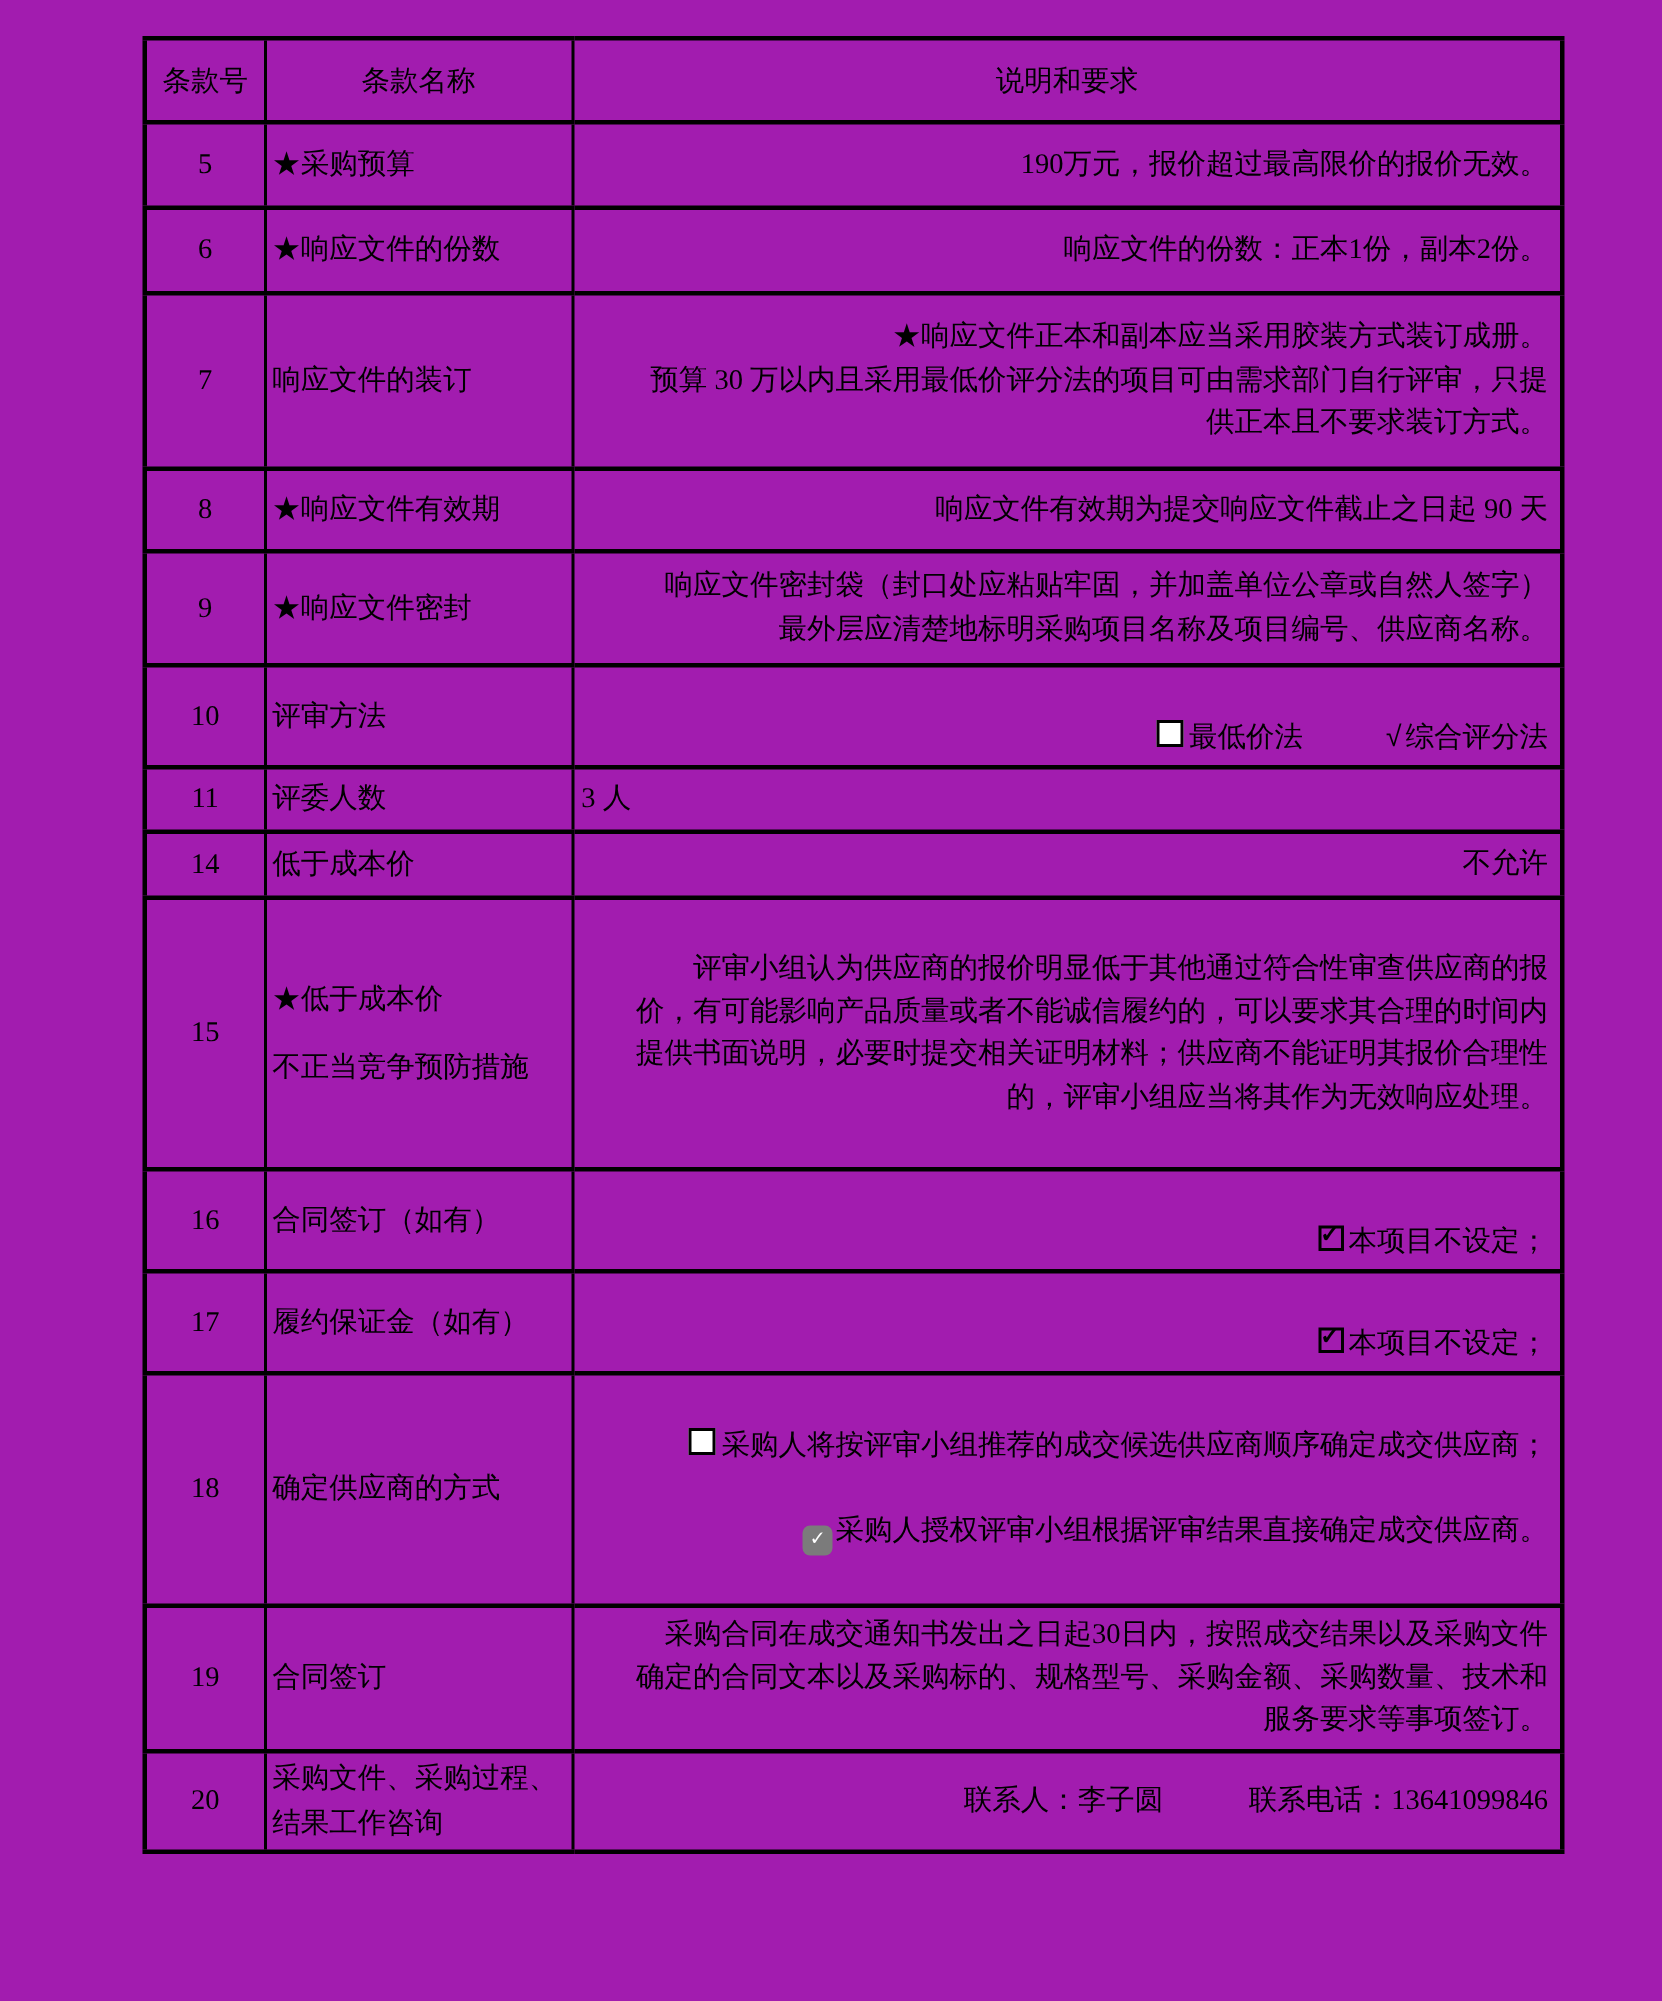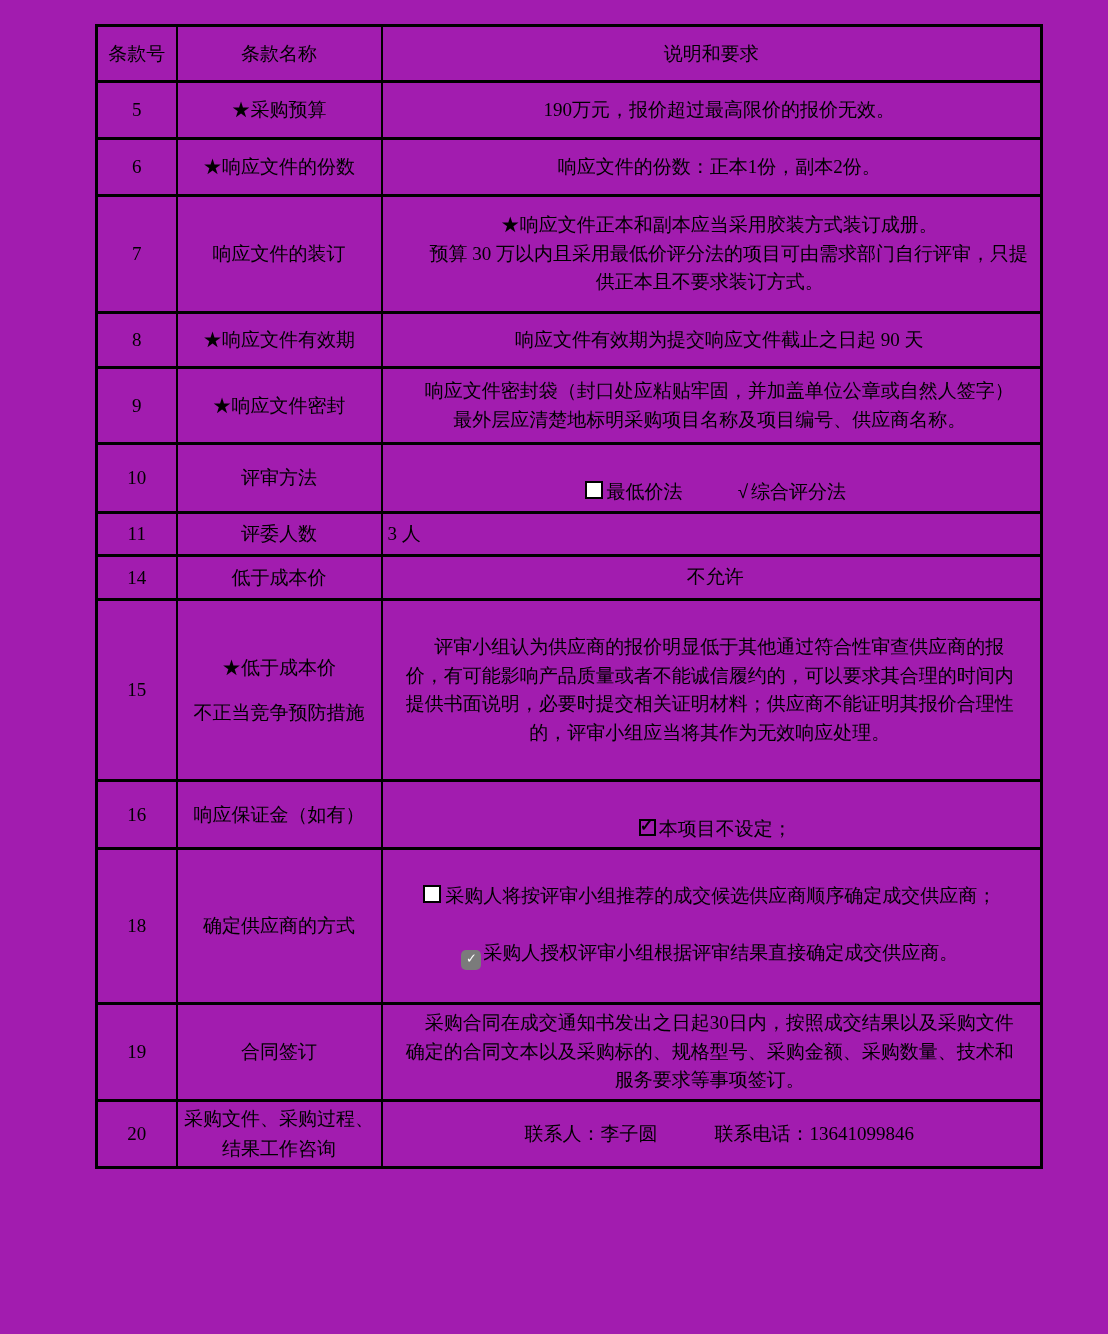--- a/index.html
+++ b/index.html
@@ -6,23 +6,23 @@
     font-family:"Liberation Serif","DejaVu Serif",serif;}
   .page{width:1108px;height:1334px;box-sizing:border-box;padding:24px 0 0 95px;background:#a21caf;}
   table.doc{border-collapse:collapse;table-layout:fixed;border:3px solid #000;}
   col.c-no{width:80px;}
   col.c-name{width:205px;}
   col.c-desc{width:660px;}
   th,td{border:2px solid #000;border-top-width:3px;border-bottom-width:3px;
     font-size:19px;font-weight:normal;box-sizing:border-box;overflow:hidden;}
   th{text-align:center;vertical-align:middle;padding:2px 4px;}
   td.no{text-align:center;vertical-align:middle;padding:2px;}
-  td.name{text-align:center;vertical-align:middle;padding:2px 4px;
+  td.name{vertical-align:middle;padding:2px 4px;
     white-space:pre-line;line-height:1.75;}
-  td.desc{text-align:center;vertical-align:middle;padding:4px 8px 4px 5px;
+  td.desc{text-align:right;vertical-align:middle;padding:4px 8px 4px 5px;
     white-space:pre-line;line-height:1.5;}
   td.desc.pad16{padding-left:16px;}
   td.desc.center{text-align:left;}
   td.desc.bold, .bold{font-weight:normal;}
   .lh-160{line-height:1.6;}
   .lh-205{line-height:2.05;}
   .lh-237{line-height:2.37;}
   .name.lh-237{line-height:2.37;}
   .name.lh-160{line-height:1.6;}
   
@@ -126,26 +126,33 @@
       <td class="name lh-237">★低于成本价
 不正当竞争预防措施</td>
       <td class="desc lh-237">　评审小组认为供应商的报价明显低于其他通过符合性审查供应商的报
 价，有可能影响产品质量或者不能诚信履约的，可以要求其合理的时间内
 提供书面说明，必要时提交相关证明材料；供应商不能证明其报价合理性
 的，评审小组应当将其作为无效响应处理。</td>
     </tr>
 
     <tr class="h43">
       <td class="no">16</td>
-      <td class="name">响应保证金（如有）</td>
+      <td class="name">合同签订（如有）</td>
       <td class="desc pad16 bold">
         <span class="cb-ballot"></span><span>本项目不设定；</span>
       </td>
     </tr>
 
+    <tr class="h43">
+      <td class="no">17</td>
+      <td class="name">履约保证金（如有）</td>
+      <td class="desc pad16 bold">
+        <span class="cb-ballot"></span><span>本项目不设定；</span>
+      </td>
+    </tr>
 
     <tr class="h89">
       <td class="no">18</td>
       <td class="name">确定供应商的方式</td>
       <td class="desc stack lh-205">
         <span class="opt"><span class="cb-empty"></span><span>采购人将按评审小组推荐的成交候选供应商顺序确定成交供应商；</span></span>
         <span class="opt"><span class="cb-gray"></span><span>采购人授权评审小组根据评审结果直接确定成交供应商。</span></span>
       </td>
     </tr>
 

